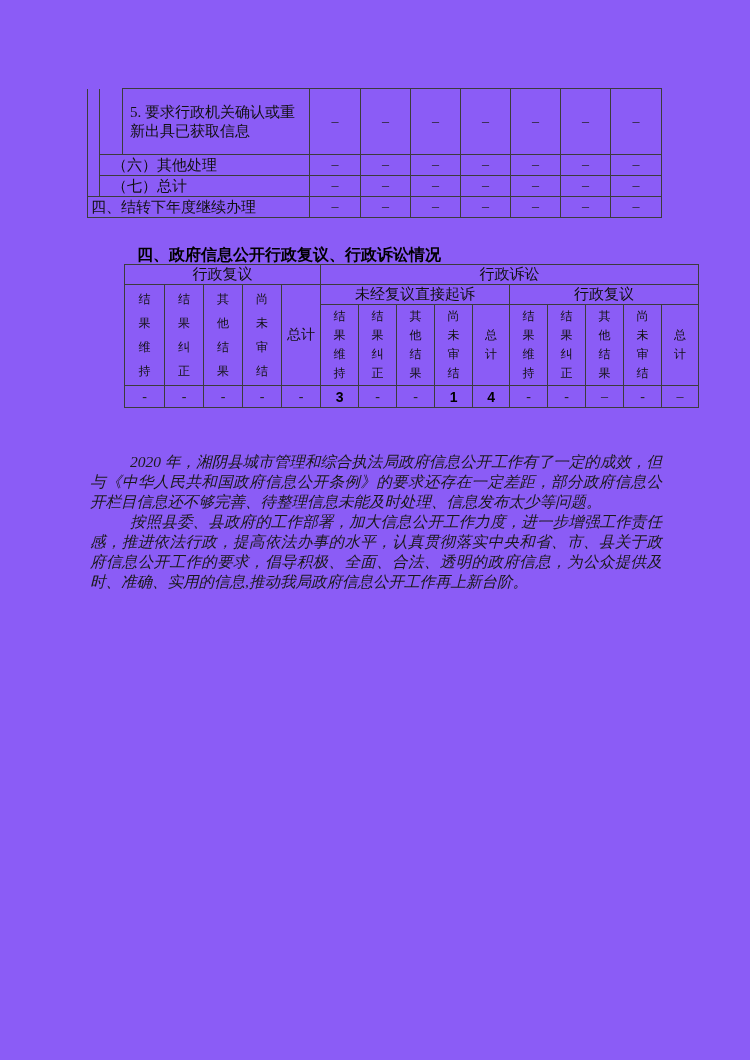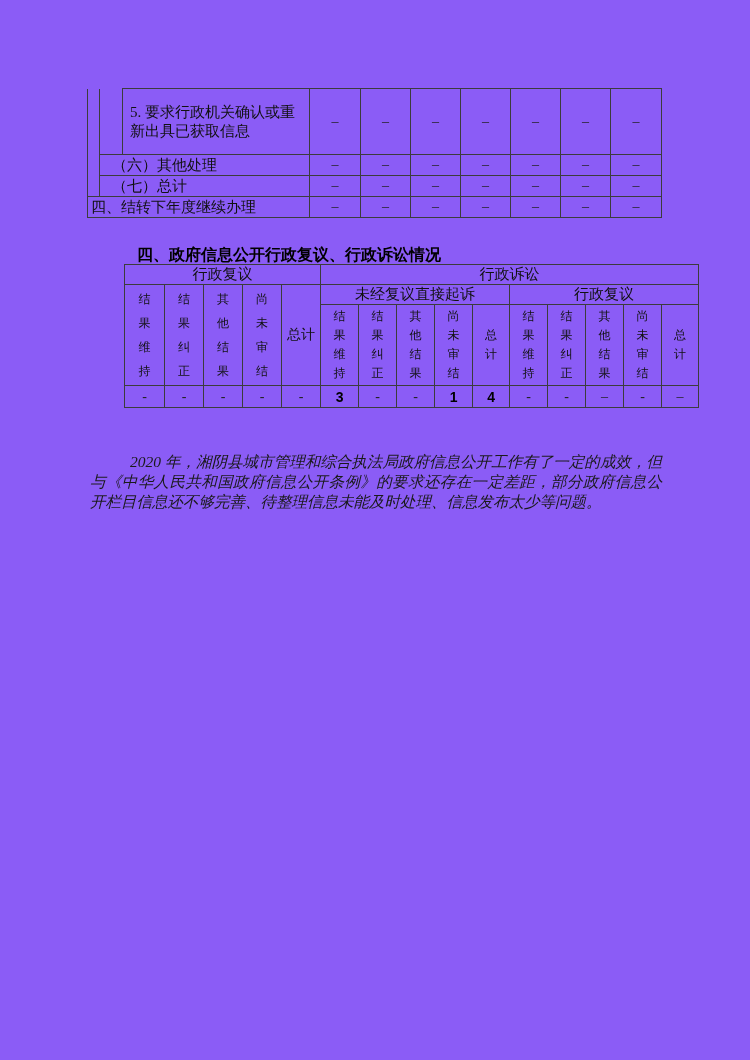--- a/index.html
+++ b/index.html
@@ -284,15 +284,16 @@
       <td class="d">–</td>
       <td class="d">-</td>
       <td class="d">–</td>
     </tr>
   </tbody>
     </table>
 
 
   <div class="bodytext">
     <p>2020 年，湘阴县城市管理和综合执法局政府信息公开工作有了一定的成效，但与《中华人民共和国政府信息公开条例》的要求还存在一定差距，部分政府信息公开栏目信息还不够完善、待整理信息未能及时处理、信息发布太少等问题。</p>
+    <p>按照县委、县政府的工作部署，加大信息公开工作力度，进一步增强工作责任感，推进依法行政，提高依法办事的水平，认真贯彻落实中央和省、市、县关于政府信息公开工作的要求，倡导积极、全面、合法、透明的政府信息，为公众提供及时、准确、实用的信息,推动我局政府信息公开工作再上新台阶。</p>
   </div>
 
 </div>
 
 </body></html>

